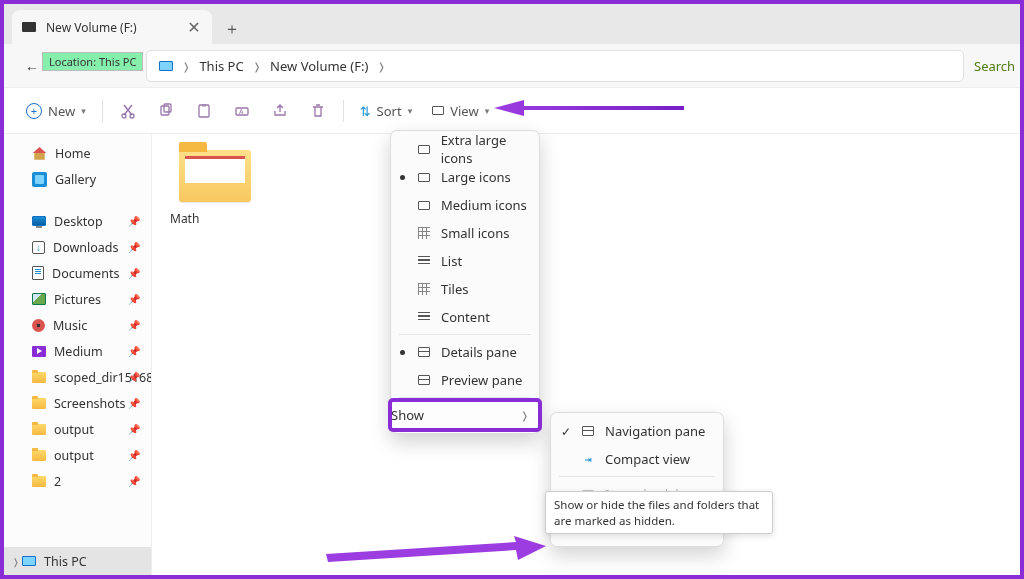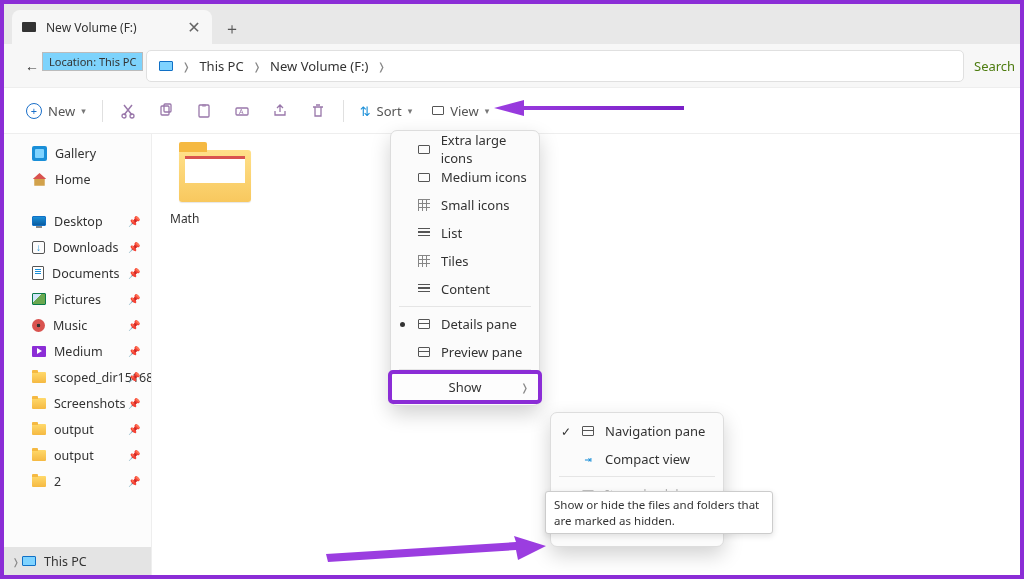--- a/index.html
+++ b/index.html
@@ -6,21 +6,21 @@
   body { width: 1024px; height: 579px; overflow: hidden; background: #fff; border: 4px solid #8b2dd6; position: relative; }
   .titlebar { height: 40px; background: #e8e8e8; display: flex; align-items: flex-end; }
   .tab { height: 34px; background: #f7f7f7; border-radius: 8px 8px 0 0; display: flex; align-items: center; padding: 0 10px; margin-left: 8px; min-width: 200px; position: relative; }
   .tab-icon { width: 14px; height: 10px; background: #333; margin-right: 10px; border-radius: 1px; }
   .tab-title { font-size: 12px; color: #333; flex: 1; }
   .tab-close { width: 16px; height: 16px; display: flex; align-items: center; justify-content: center; color: #666; cursor: pointer; }
   .tab-add { width: 28px; height: 28px; display: flex; align-items: center; justify-content: center; color: #555; font-size: 16px; margin-left: 6px; margin-bottom: 2px; }
   .navbar { height: 44px; background: #f7f7f7; display: flex; align-items: center; padding: 0 14px; gap: 0; border-bottom: 1px solid #eee; }
   .nav-btn { width: 28px; height: 28px; display: flex; align-items: center; justify-content: center; color: #888; font-size: 14px; border-radius: 4px; }
   .nav-btn.enabled { color: #333; }
-  .tooltip-location { position: absolute; left: 38px; top: 48px; background: #7dd3fc; border: 1px solid #bbb; padding: 1px 6px; font-size: 11px; color: #333; z-index: 5; }
+  .tooltip-location { position: absolute; left: 38px; top: 48px; background: #86efac; border: 1px solid #bbb; padding: 1px 6px; font-size: 11px; color: #333; z-index: 5; }
   .addressbar { flex: 1; height: 32px; background: #fff; border: 1px solid #e0e0e0; border-radius: 5px; display: flex; align-items: center; margin: 0 10px 0 16px; padding: 0 6px; }
   .addr-seg { display: flex; align-items: center; padding: 0 6px; font-size: 13px; color: #333; height: 100%; }
   .addr-chev { color: #888; font-size: 10px; padding: 0 3px; }
   .search { width: 32px; font-size: 13px; color: #4d7c0f; }
   .toolbar { height: 46px; display: flex; align-items: center; padding: 0 14px; gap: 4px; border-bottom: 1px solid #eee; }
   .tool-btn { height: 32px; display: flex; align-items: center; justify-content: center; padding: 0 8px; border-radius: 4px; color: #555; gap: 6px; font-size: 13px; }
   .tool-btn.ico-only { width: 34px; padding: 0; }
   .tool-btn .chev { font-size: 9px; color: #777; }
   .tool-sep { width: 1px; height: 22px; background: #e0e0e0; margin: 0 4px; }
   .plus-circle { width: 16px; height: 16px; border: 1.5px solid #1a6fc9; border-radius: 50%; display: flex; align-items: center; justify-content: center; color: #1a6fc9; font-size: 11px; line-height: 1; }
@@ -51,21 +51,21 @@
   .folder-item { width: 90px; text-align: left; }
   .folder-shape { width: 72px; height: 52px; margin: 0 auto 8px; background: linear-gradient(180deg,#ffe08a 0%,#f8c85e 100%); border-radius: 3px; position: relative; box-shadow: 0 1px 1px rgba(0,0,0,0.1); }
   .folder-shape::before { content: ""; position: absolute; top: -8px; left: 0; width: 28px; height: 10px; background: #f5b942; border-radius: 2px 2px 0 0; }
   .folder-shape::after { content: ""; position: absolute; top: 6px; left: 6px; right: 6px; height: 24px; background: #fff; border-top: 3px solid #d9534f; }
   .folder-label { font-size: 12px; color: #333; }
   .view-menu { position: absolute; left: 386px; top: 126px; width: 150px; background: #fbfbfb; border: 1px solid #ddd; border-radius: 7px; box-shadow: 0 8px 20px rgba(0,0,0,0.18); z-index: 10; padding: 4px 0; }
   .menu-item { height: 28px; display: flex; align-items: center; padding-left: 26px; gap: 10px; font-size: 13px; color: #333; position: relative; }
   .menu-item .dot { position: absolute; left: 9px; width: 5px; height: 5px; border-radius: 50%; background: #333; }
   .menu-item .arrow { position: absolute; right: 10px; color: #888; font-size: 10px; }
   .menu-sep { height: 1px; background: #e5e5e5; margin: 3px 8px; }
-  .menu-item.highlight { outline: 4px solid #8b2dd6; outline-offset: -1px; background: #fdfdfd; border-radius: 2px; justify-content: center; padding-left: 0; gap: 0; }
+  .menu-item.highlight { outline: 4px solid #8b2dd6; outline-offset: -1px; background: #fdfdfd; border-radius: 2px; padding-left: 0; gap: 0; }
   .menu-item.highlight .arrow { right: 10px; }
   .sub-menu { position: absolute; left: 546px; top: 408px; width: 174px; background: #fbfbfb; border: 1px solid #ddd; border-radius: 7px; box-shadow: 0 8px 20px rgba(0,0,0,0.18); z-index: 11; padding: 4px 0; }
   .sub-menu .menu-item { padding-left: 30px; }
   .sub-menu .check { position: absolute; left: 10px; color: #333; font-size: 12px; }
   .tooltip-hidden { position: absolute; left: 541px; top: 487px; width: 228px; background: #fff; border: 1px solid #ccc; border-radius: 3px; padding: 5px 8px; font-size: 11.5px; color: #333; z-index: 12; box-shadow: 0 2px 6px rgba(0,0,0,0.12); line-height: 1.35; }
   .arrow-annot { position: absolute; z-index: 20; }
   .arrow1 { left: 490px; top: 92px; }
   .arrow2 { left: 322px; top: 530px; }
   .mi-ico { width: 14px; height: 12px; display: inline-flex; align-items: center; justify-content: center; color: #555; font-family: monospace; font-size: 12px; }
   .mi-sq { width:12px; height:9px; border:1.2px solid #555; border-radius:1px; }
@@ -160,26 +160,26 @@
   <div class="tool-btn">
     <span class="mi-sq"></span>
     <span>View</span>
     <span class="chev">▾</span>
   </div>
 </div>
 
 <div class="main">
   <div class="sidebar">
     <div class="sb-item">
+        <span class="ico ico-home"></span>
+        <span>Home</span>
+      </div>
+    <div class="sb-item">
         <span class="ico ico-gallery"></span>
         <span>Gallery</span>
-      </div>
-    <div class="sb-item">
-        <span class="ico ico-home"></span>
-        <span>Home</span>
       </div>
     <div class="sb-gap"></div>
     <div class="sb-item">
         <span class="ico ico-monitor"></span>
         <span>Desktop</span>
         <span class="pin">📌</span>
       </div>
     <div class="sb-item">
         <span class="ico ico-down">↓</span>
         <span>Downloads</span>
@@ -243,20 +243,27 @@
     </div>
   </div>
 </div>
 
 <div class="view-menu">
   <div class="menu-item">
       <span class="mi-ico">
         <span class="mi-sq"></span>
       </span>
       <span>Extra large icons</span>
+    </div>
+  <div class="menu-item">
+      <span class="dot"></span>
+      <span class="mi-ico">
+        <span class="mi-sq"></span>
+      </span>
+      <span>Large icons</span>
     </div>
   <div class="menu-item">
       <span class="mi-ico">
         <span class="mi-sq"></span>
       </span>
       <span>Medium icons</span>
     </div>
   <div class="menu-item">
       <span class="mi-ico">
         <span class="mi-grid"></span>

